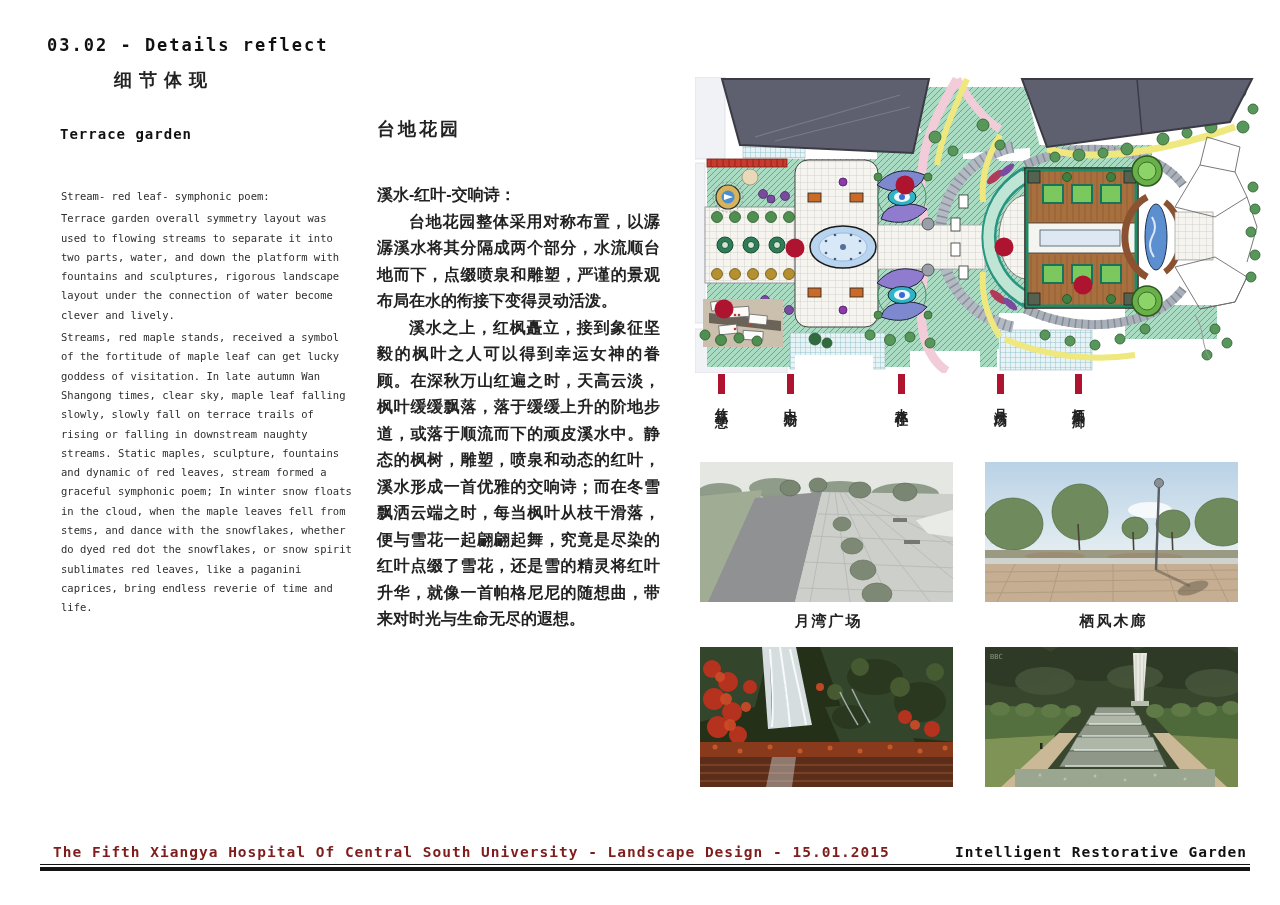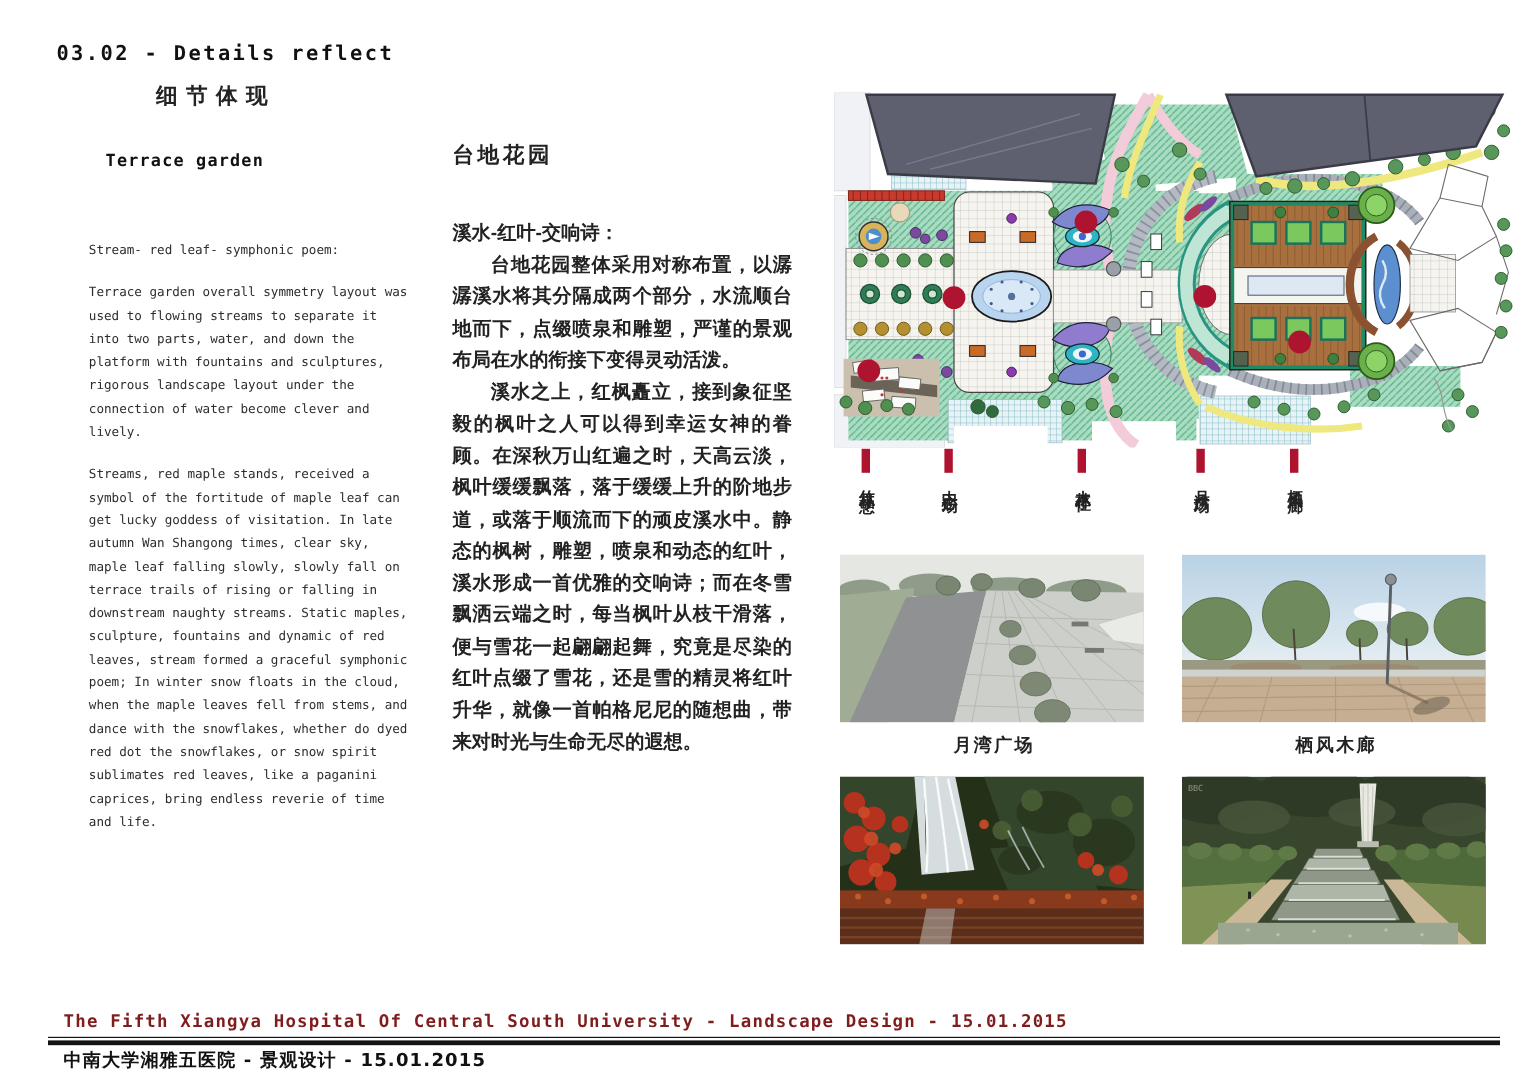--- a/index.html
+++ b/index.html
@@ -1,32 +1,32 @@
 <!DOCTYPE html>
 <html><head>
 <meta charset="utf-8">
 <style>
   html,body{margin:0;padding:0;background:#ffffff;}
   .page{position:relative;width:1280px;height:905px;background:#ffffff;overflow:hidden;
         font-family:"DejaVu Sans Mono","Liberation Mono",monospace;color:#1c1c1c;}
   .abs{position:absolute;}
   
   .title-en{left:47px;top:35px;font-size:17px;font-weight:bold;letter-spacing:2px;color:#111;}
-  .title-cn{left:130px;top:68px;font-size:18px;font-weight:bold;letter-spacing:7px;color:#222;
+  .title-cn{left:114px;top:68px;font-size:18px;font-weight:bold;letter-spacing:7px;color:#222;
             font-family:"DejaVu Sans","Liberation Sans",sans-serif;}
-  .h-terrace{left:60px;top:126px;font-size:14px;font-weight:bold;letter-spacing:1px;color:#111;margin-left:28px;}
+  .h-terrace{left:60px;top:126px;font-size:14px;font-weight:bold;letter-spacing:1px;color:#111;}
   .h-taidi{left:377px;top:117px;font-size:18px;font-weight:bold;letter-spacing:3px;color:#222;
            font-family:"DejaVu Sans","Liberation Sans",sans-serif;}
   
   .en-text{left:58px;top:184px;width:303px;font-size:10.5px;line-height:19.3px;color:#2d2d2d;letter-spacing:0;}
   .cn-text{left:377px;top:182px;width:283px;font-size:16px;line-height:26.5px;color:#222;
            text-align:justify;font-family:Liberation Sans, sans-serif;font-weight:bold;}
   .cn-text p{margin:0;}
   .cn-text p.ind{text-indent:2em;}
-  .en-text p{margin:16px;}
+  .en-text p{margin:3px;}
   
   .plan-label-col{width:20px;text-align:center;}
   .plan-marker{width:7px;height:20px;margin:0 auto;background:#AE1330;}
   .plan-label{margin-top:4px;writing-mode:vertical-rl;text-orientation:upright;font-size:13px;
               letter-spacing:2px;color:#222;font-weight:bold;margin-left:auto;margin-right:auto;
               font-family:"DejaVu Sans","Liberation Sans",sans-serif;}
   
   .img-frame{width:253px;height:140px;overflow:hidden;}
   .caption{width:257px;text-align:center;font-size:15px;font-weight:bold;color:#222;
            font-family:"DejaVu Sans","Liberation Sans",sans-serif;letter-spacing:2px;}
@@ -557,20 +557,20 @@
         <circle cx="140" cy="133" r="1.5"></circle>
           <circle cx="170" cy="128" r="1.5"></circle>
           <circle cx="200" cy="132" r="1.5"></circle>
       </g>
       <rect x="55" y="96" width="2.5" height="6" fill="#23281e"></rect>
       <text x="5" y="12" font-size="7" fill="#c9cdc2" opacity="0.6">BBC</text>
     </svg>
   </div>
 
   <div class="abs footer-en-left">The Fifth Xiangya Hospital Of Central South University - Landscape Design - 15.01.2015</div>
+  <div class="abs footer-en-right">Intelligent Restorative Garden</div>
   <div class="abs footer-rule">
     <div class="thin"></div>
       <div class="thick"></div>
   </div>
-  <div class="abs footer-cn-left">中南大学湘雅五医院 - 景观设计 - 15.01.2015</div>
   <div class="abs footer-cn-right">灵动的康复花园</div>
 
 </div>
 
 </body></html>

